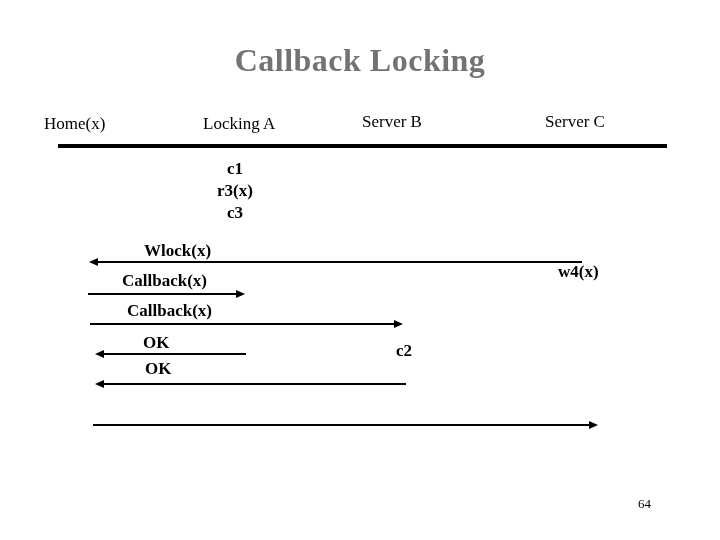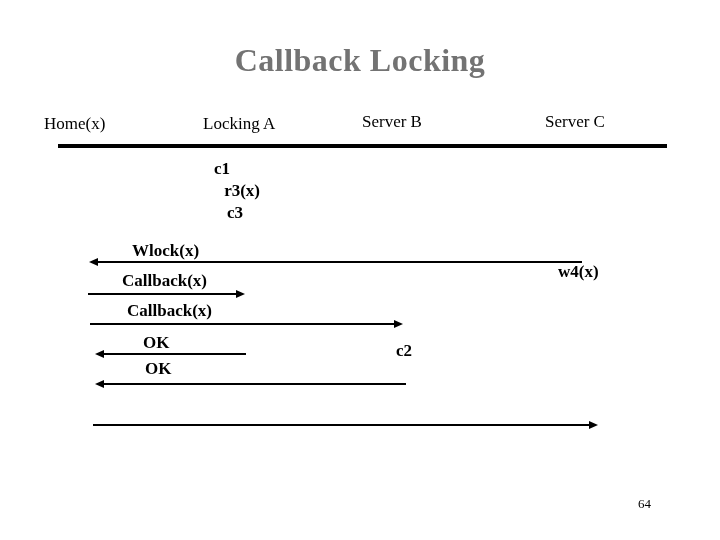--- a/index.html
+++ b/index.html
@@ -74,27 +74,27 @@
 
   <div class="title" style="color: #737373;">Callback Locking</div>
 
   <div class="hdr" style="left:44px;top:114px;">Home(x)</div>
   <div class="hdr" style="left:203px;top:114px;">Locking A</div>
   <div class="hdr" style="left:362px;top:112px;">Server B</div>
   <div class="hdr" style="left:545px;top:112px;">Server C</div>
 
   <div class="rule"></div>
 
-  <div class="lbl" style="left:197px;top:159px;width:50px;text-align:center;">c1</div>
-  <div class="lbl" style="left:210px;top:181px;width:50px;text-align:right;">r3(x)</div>
+  <div class="lbl" style="left:210px;top:159px;width:50px;text-align:center;">c1</div>
+  <div class="lbl" style="left:210px;top:181px;width:50px;text-align:center;">r3(x)</div>
   <div class="lbl" style="left:210px;top:203px;width:50px;text-align:center;">c3</div>
 
   <div class="lbl" style="left:558px;top:221px;margin-top:41px;">w4(x)</div>
 
-  <div class="lbl" style="left:132px;top:241px;text-align:center;">Wlock(x)</div>
+  <div class="lbl" style="left:144px;top:241px;text-align:center;">Wlock(x)</div>
   <div class="arrow left" style="left:90px;top:258px;width:492px;">
     <div class="shaft"></div>
     <div class="head"></div>
   </div>
 
   <div class="lbl" style="left:122px;top:271px;">Callback(x)</div>
   <div class="arrow right" style="left:88px;top:290px;width:156px;">
     <div class="shaft"></div>
     <div class="head"></div>
   </div>

